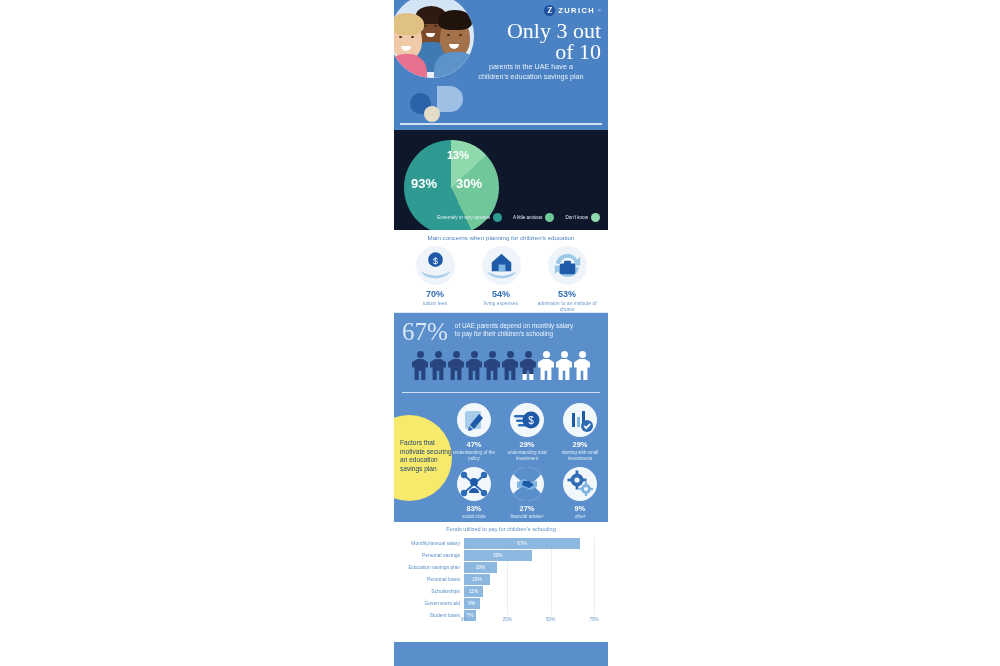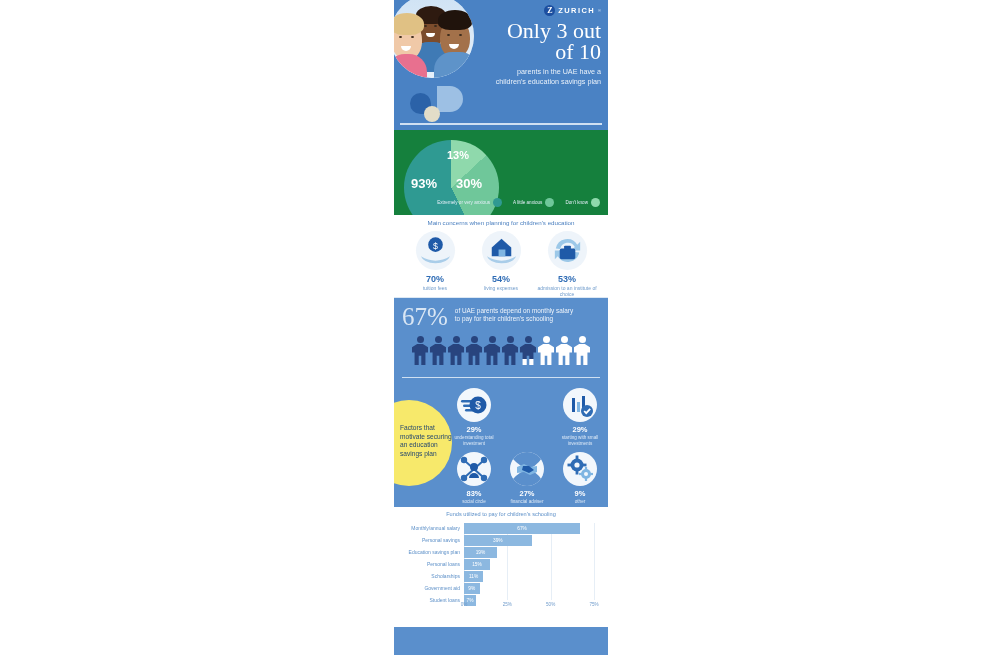--- a/index.html
+++ b/index.html
@@ -28,24 +28,24 @@
   .deco-circle{position:absolute;left:30px;top:106px;width:16px;height:16px;border-radius:50%;background:#e3ddc8;}
   .hero-rule{position:absolute;left:6px;right:6px;bottom:5px;height:2px;background:#cfe0f2;}
 
   .brand{position:absolute;right:7px;top:5px;display:flex;align-items:center;gap:3px;}
   .brand-mark{width:11px;height:11px;border-radius:50%;background:#1c4fa0;color:#fff;font-size:8px;font-weight:bold;display:flex;align-items:center;justify-content:center;font-family:"Liberation Serif",serif;}
   .brand-name{color:#ffffff;font-size:7.5px;letter-spacing:1.4px;font-weight:bold;}
   .brand-tm{color:#dbe7f5;font-size:4px;vertical-align:super;}
 
   .hl{position:absolute;right:7px;top:20px;width:140px;text-align:right;}
   .hl-big{font-family:"Liberation Serif",serif;color:#ffffff;font-size:22px;line-height:21px;font-weight:400;}
-  .hl-sub{margin-top:5px;color:#e9f1fa;font-size:7.2px;line-height:9.6px;}
-
-  
-  .pie-sec{position:relative;height:85px;background:#15803d;}
+  .hl-sub{color:#e9f1fa;font-size:7.2px;line-height:9.6px;text-align:center;}
+
+  
+  .pie-sec{position:relative;height:100px;background:#0f172a;}
   .pie{position:absolute;left:10px;top:10px;width:95px;height:95px;border-radius:50%;
        background:conic-gradient(#8fd9ac 0deg 47deg,#6fc79a 47deg 155deg,#2f9a92 155deg 360deg);}
   .pie-lbl{position:absolute;color:#fff;font-weight:bold;}
   .pl13{left:53px;top:19px;font-size:11px;}
   .pl30{left:62px;top:46px;font-size:13px;}
   .pl57{left:17px;top:46px;font-size:13px;}
   .pie-txt{position:absolute;left:112px;top:18px;width:96px;}
   .pie-h{color:#ffffff;font-size:13.5px;font-weight:400;}
   .pie-p{margin-top:5px;color:#dfeaf6;font-size:6.4px;line-height:8px;text-align:right;}
   .legend{position:absolute;left:8px;right:8px;bottom:8px;display:flex;align-items:center;justify-content:flex-end;gap:3px;font-size:4.6px;color:#e4eef8;}
@@ -262,20 +262,31 @@
           </div>
         </div>
       <div class="sal-rule"></div>
     </div>
 
     <div class="factors">
       <div class="fac-blob"></div>
       <div class="fac-blob-txt">Factors that motivate securing an education savings plan</div>
       <div class="fac-grid">
         <div class="fac-row">
+          <div class="fac">
+            <div class="fac-ic">
+              <svg viewBox="0 0 34 34" width="34" height="34">
+                <rect x="8" y="8" width="16" height="18" rx="2" fill="#a9cde9"></rect>
+                <path d="M13 22 L22 11 L26 15 L17 26 Z" fill="#1f5aa8"></path>
+                <path d="M12 23 l-1 5 l5 -1 z" fill="#2f6cb5"></path>
+              </svg>
+            </div>
+            <div class="fac-pct">47%</div>
+            <div class="fac-cap">understanding of the policy</div>
+          </div>
           <div class="fac">
             <div class="fac-ic">
               <svg viewBox="0 0 34 34" width="34" height="34">
                 <rect x="4" y="12" width="13" height="2.4" rx="1.2" fill="#2f6cb5"></rect>
                 <rect x="6" y="16.5" width="11" height="2.4" rx="1.2" fill="#2f6cb5"></rect>
                 <rect x="8" y="21" width="9" height="2.4" rx="1.2" fill="#2f6cb5"></rect>
                 <circle cx="21" cy="17" r="8.5" fill="#1f5aa8"></circle>
                 <text x="21" y="21" font-size="10" fill="#fff" text-anchor="middle" font-family="Liberation Sans">$</text>
               </svg>
             </div>

